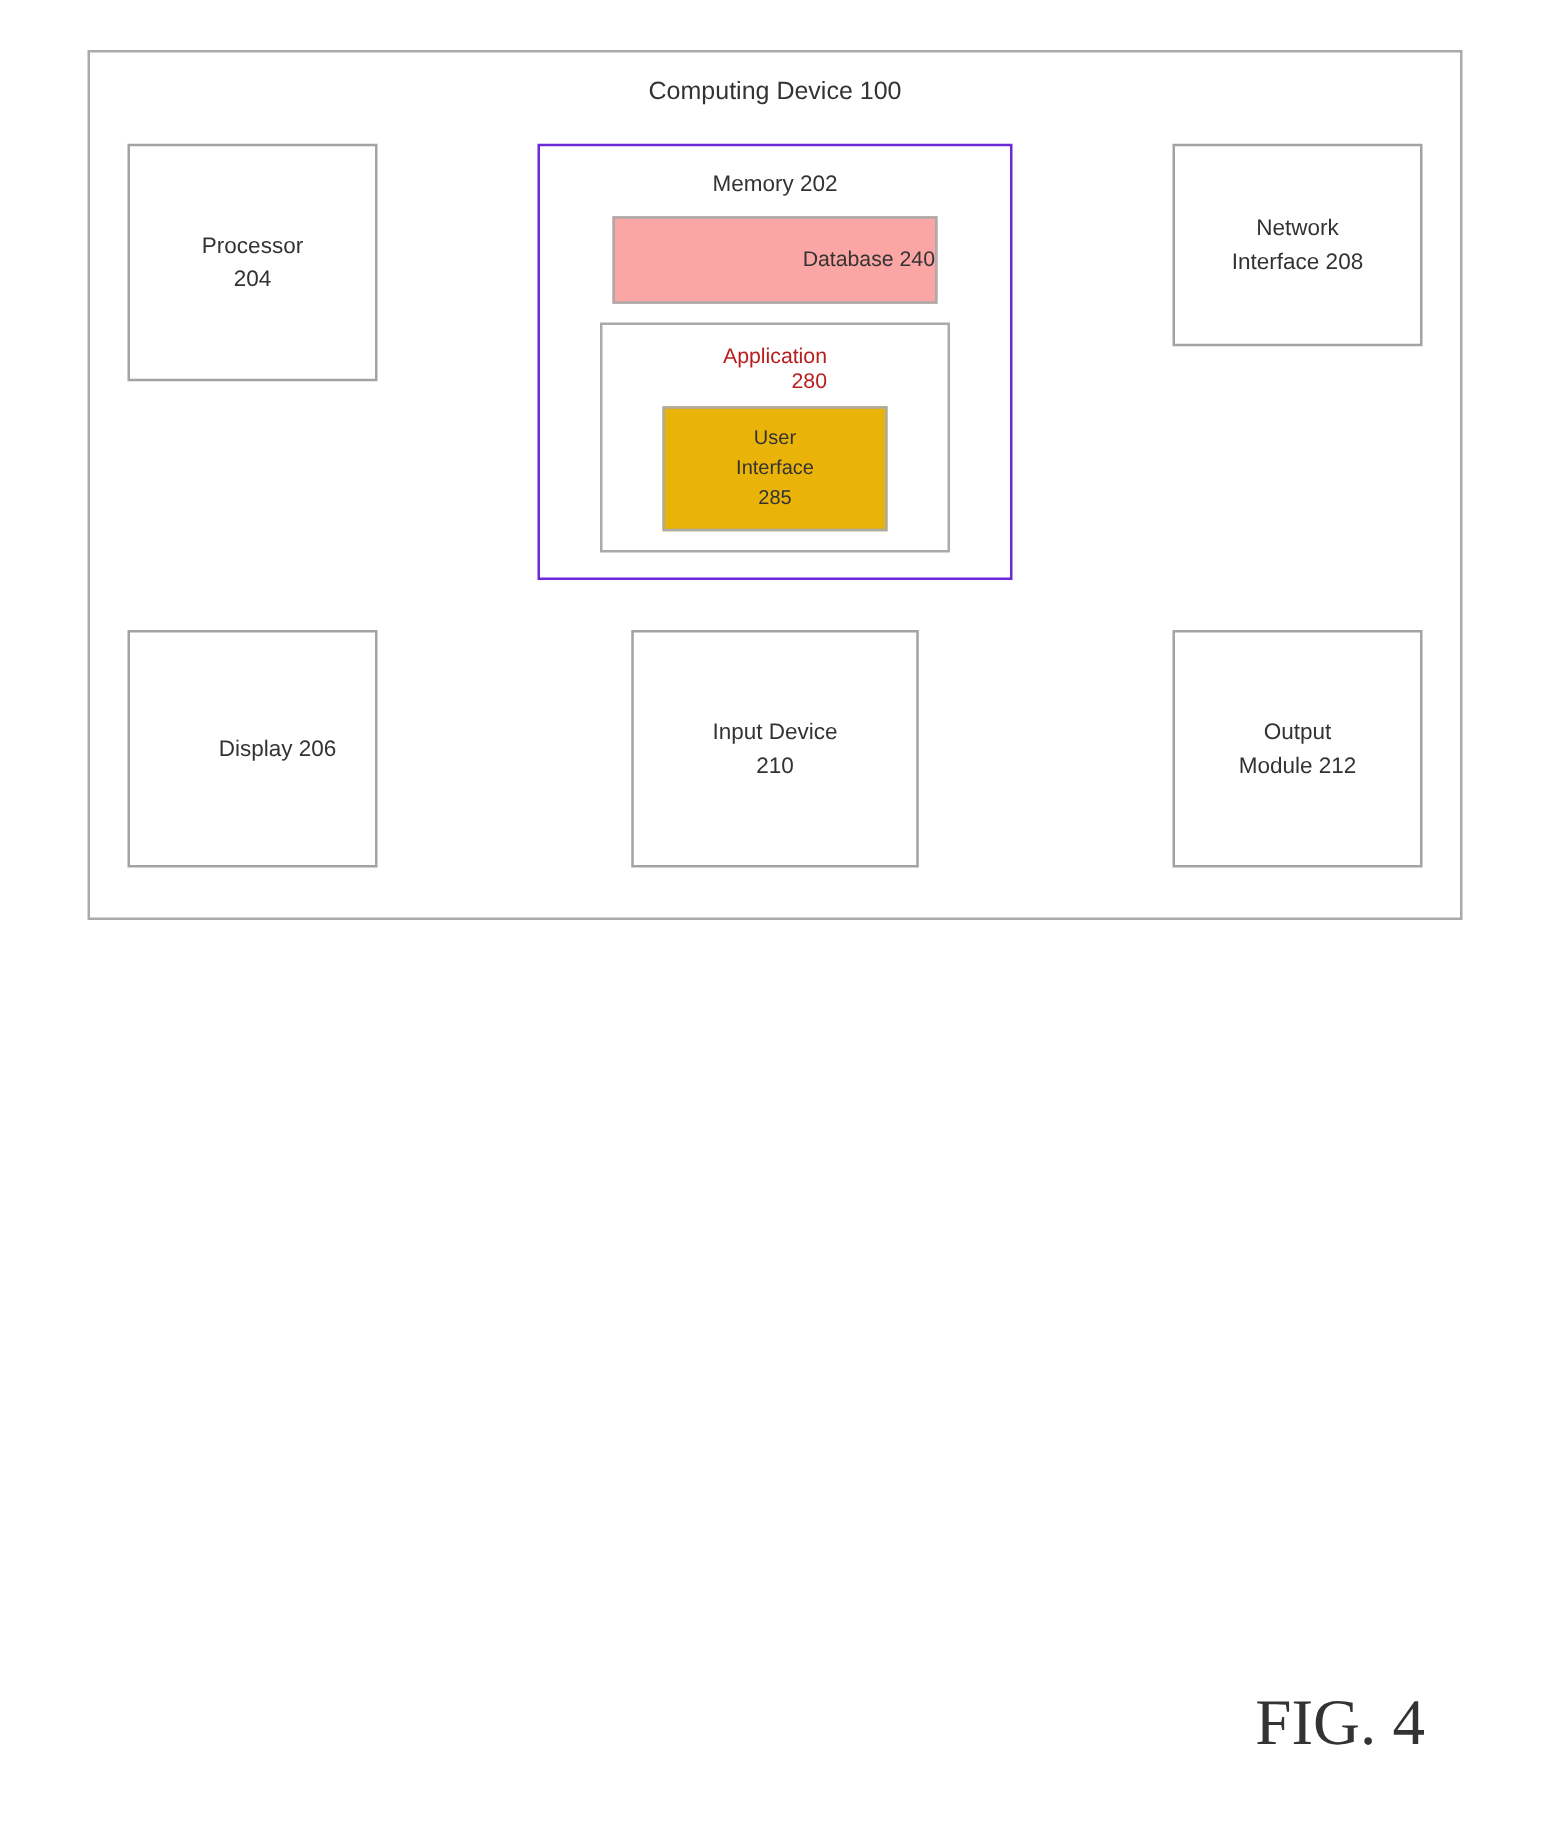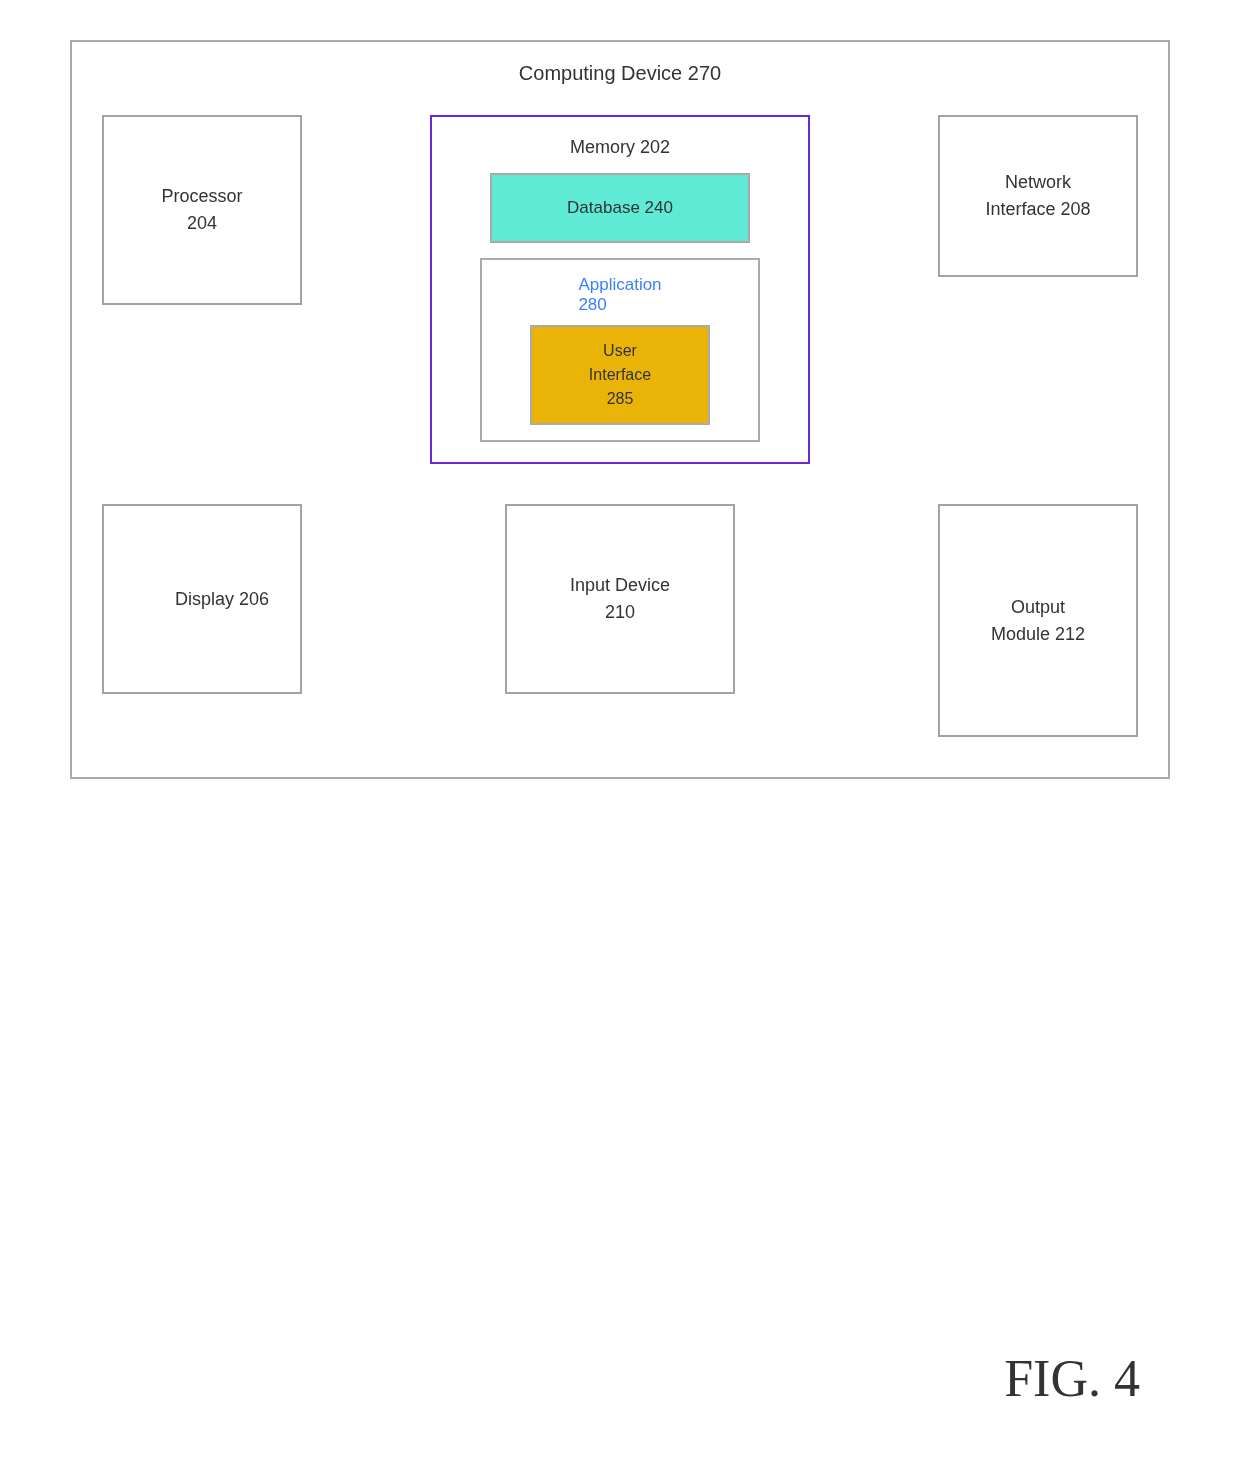--- a/index.html
+++ b/index.html
@@ -91,21 +91,21 @@
       padding-left: 40px;
     }
 
     .input-box {
       width: 230px;
       height: 190px;
     }
 
     .output-box {
       width: 200px;
-      height: 233px;
+      height: 190px;
     }
 
     .memory-box {
       border: 2px solid #6d28d9;
       background: #fff;
       padding: 20px;
       width: 380px;
       display: flex;
       flex-direction: column;
       align-items: center;
@@ -116,45 +116,45 @@
       text-align: center;
       font-size: 18px;
       color: #333;
       align-self: flex-start;
       width: 100%;
       text-align: center;
     }
 
     .database-box {
       border: 2px solid #aaa;
-      background: #5eead4;
+      background: #fca5a5;
       width: 260px;
       height: 70px;
       display: flex;
       align-items: center;
-      justify-content: center;
+      justify-content: flex-end;
       font-size: 17px;
       color: #333;
     }
 
     .application-box {
       border: 2px solid #aaa;
       background: #fff;
       width: 280px;
       padding: 15px;
       display: flex;
       flex-direction: column;
       align-items: center;
       gap: 10px;
     }
 
     .application-title {
       font-size: 17px;
-      color: #3b82f6;
-      text-align: left;
+      color: #b91c1c;
+      text-align: right;
     }
 
     .ui-box {
       border: 2px solid #aaa;
       background: #eab308;
       width: 180px;
       height: 100px;
       display: flex;
       align-items: center;
       justify-content: center;
@@ -172,21 +172,21 @@
       color: #333;
       font-family: 'Times New Roman', serif;
     }
   </style>
 </head>
 <body>
 
 <div class="page">
   <div class="diagram-area">
     <div class="outer-box">
-      <div class="outer-title">Computing Device 270</div>
+      <div class="outer-title">Computing Device 100</div>
 
       <div class="top-row">
 
         <div class="component-box processor-box">
           <span>Processor<br>204</span>
         </div>
 
         <div class="memory-box">
           <div class="memory-title">Memory 202</div>
           <div class="database-box">

